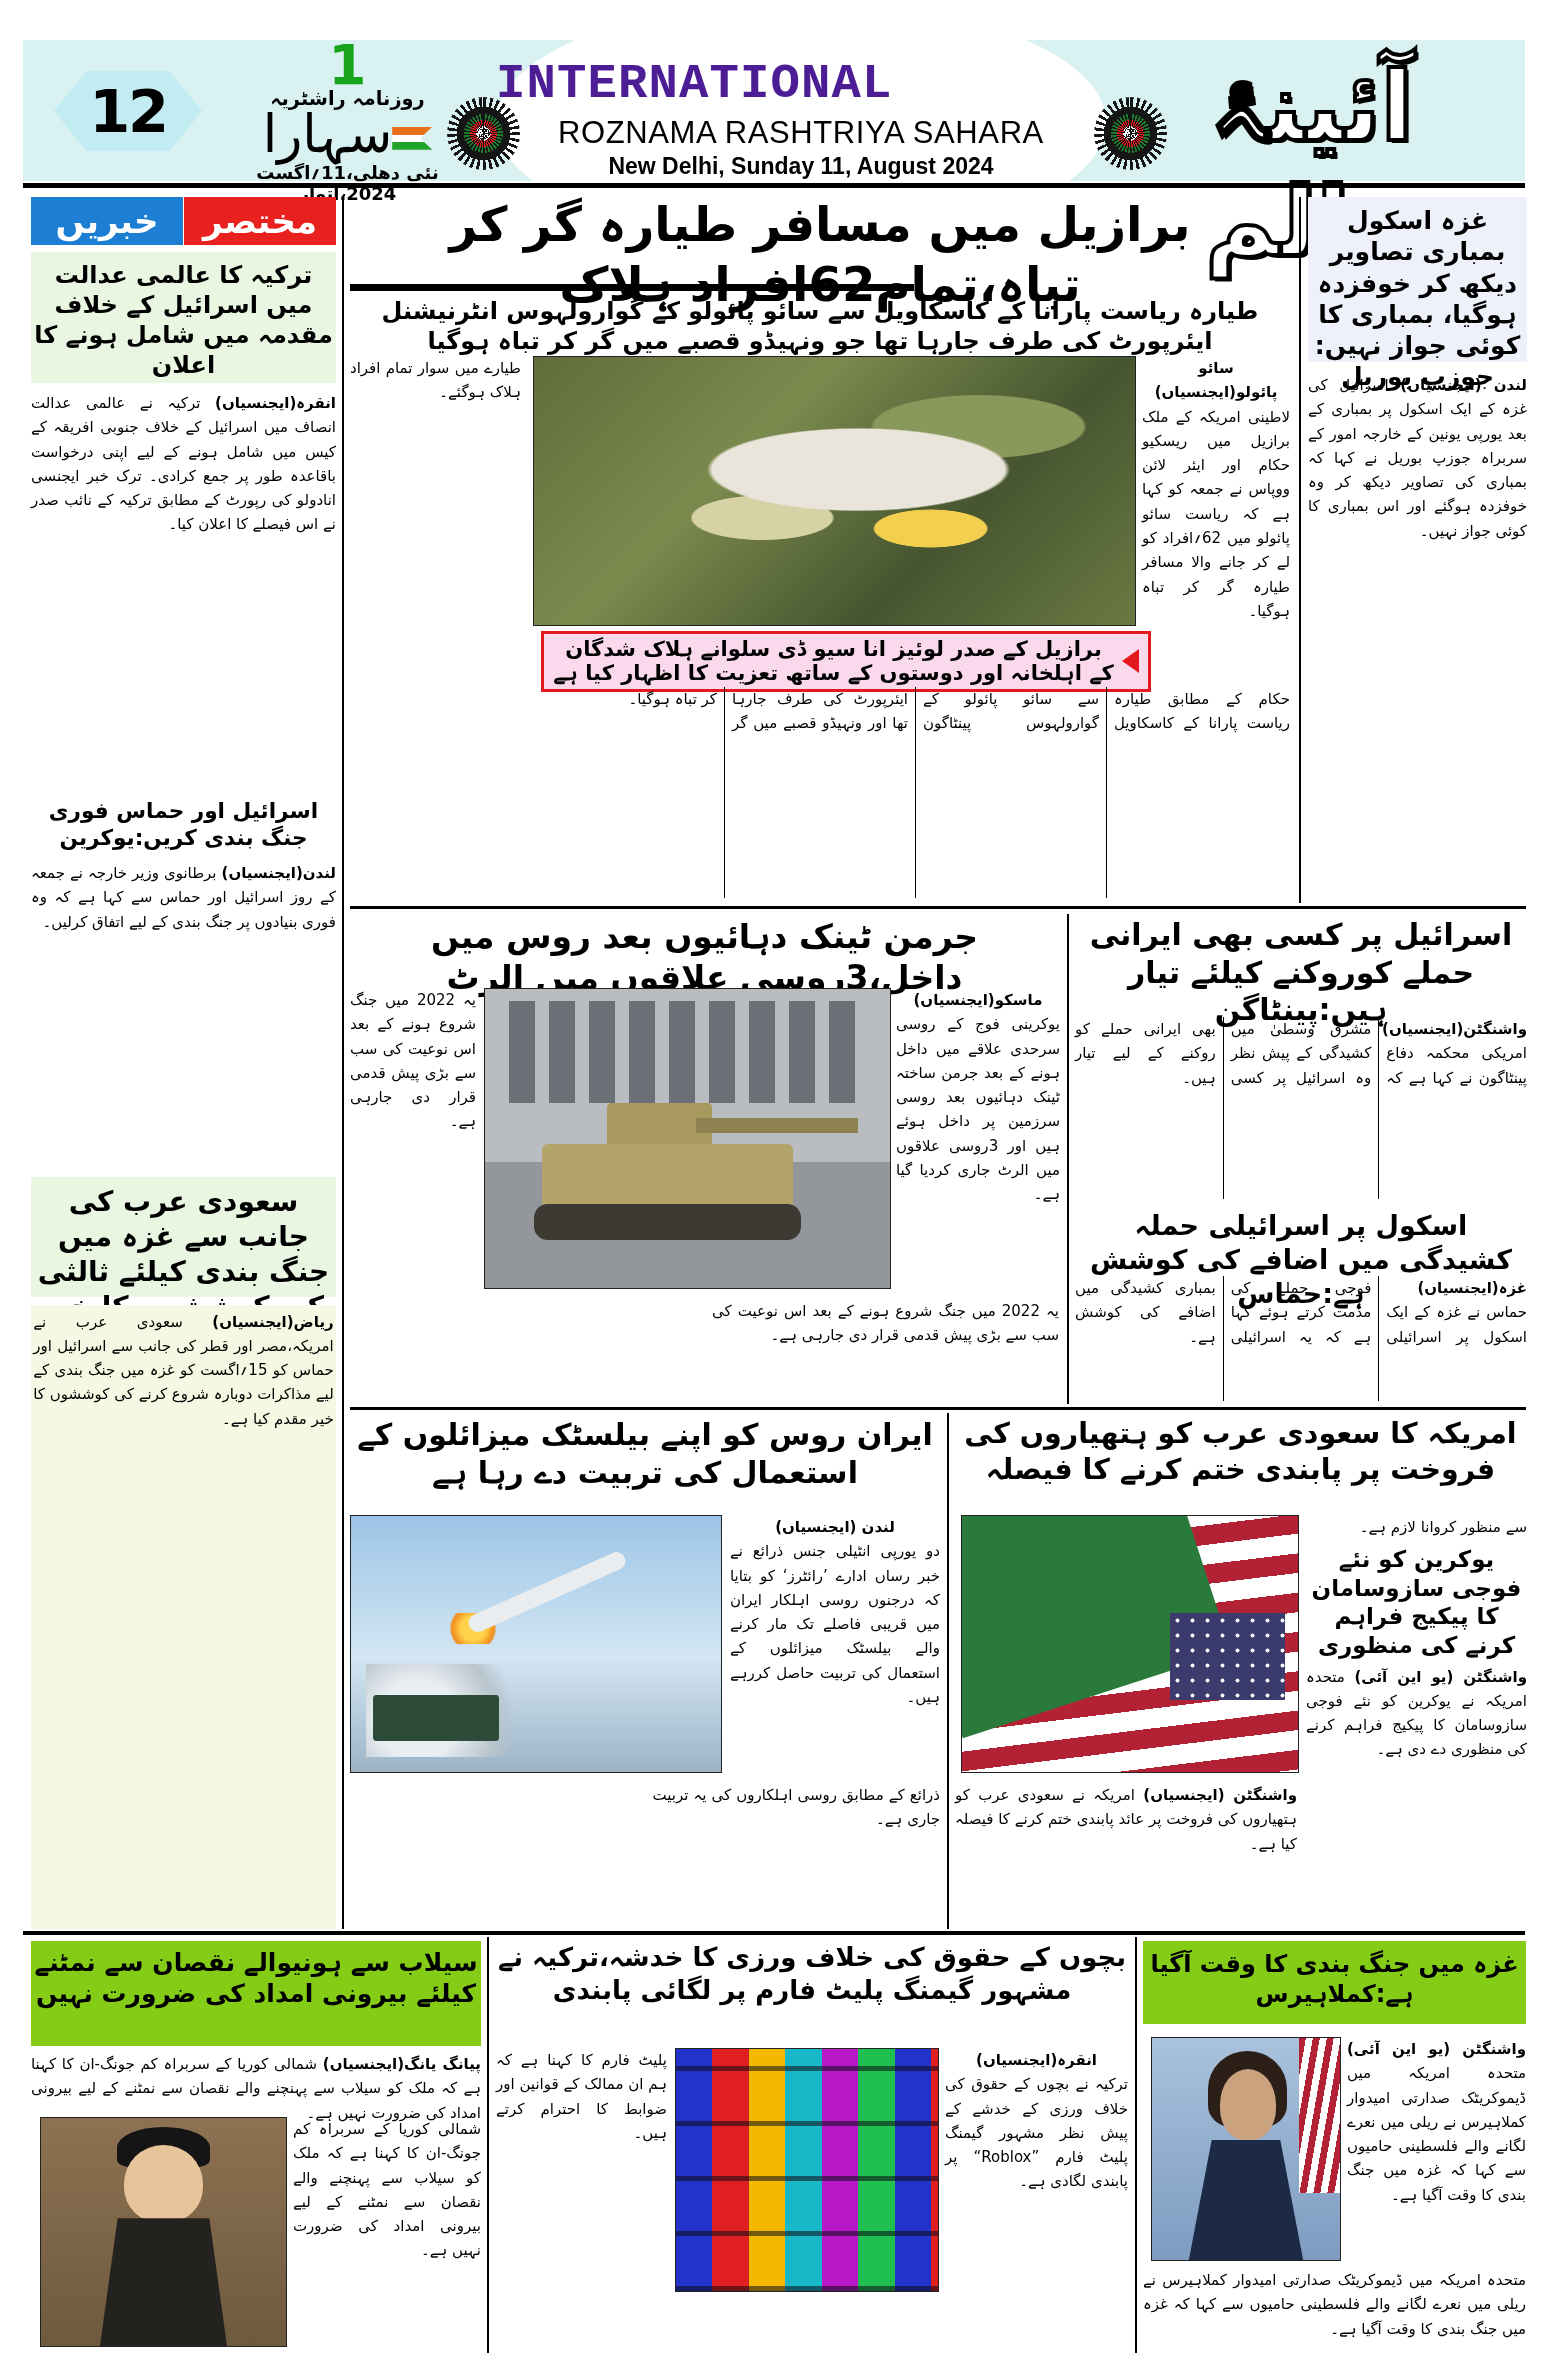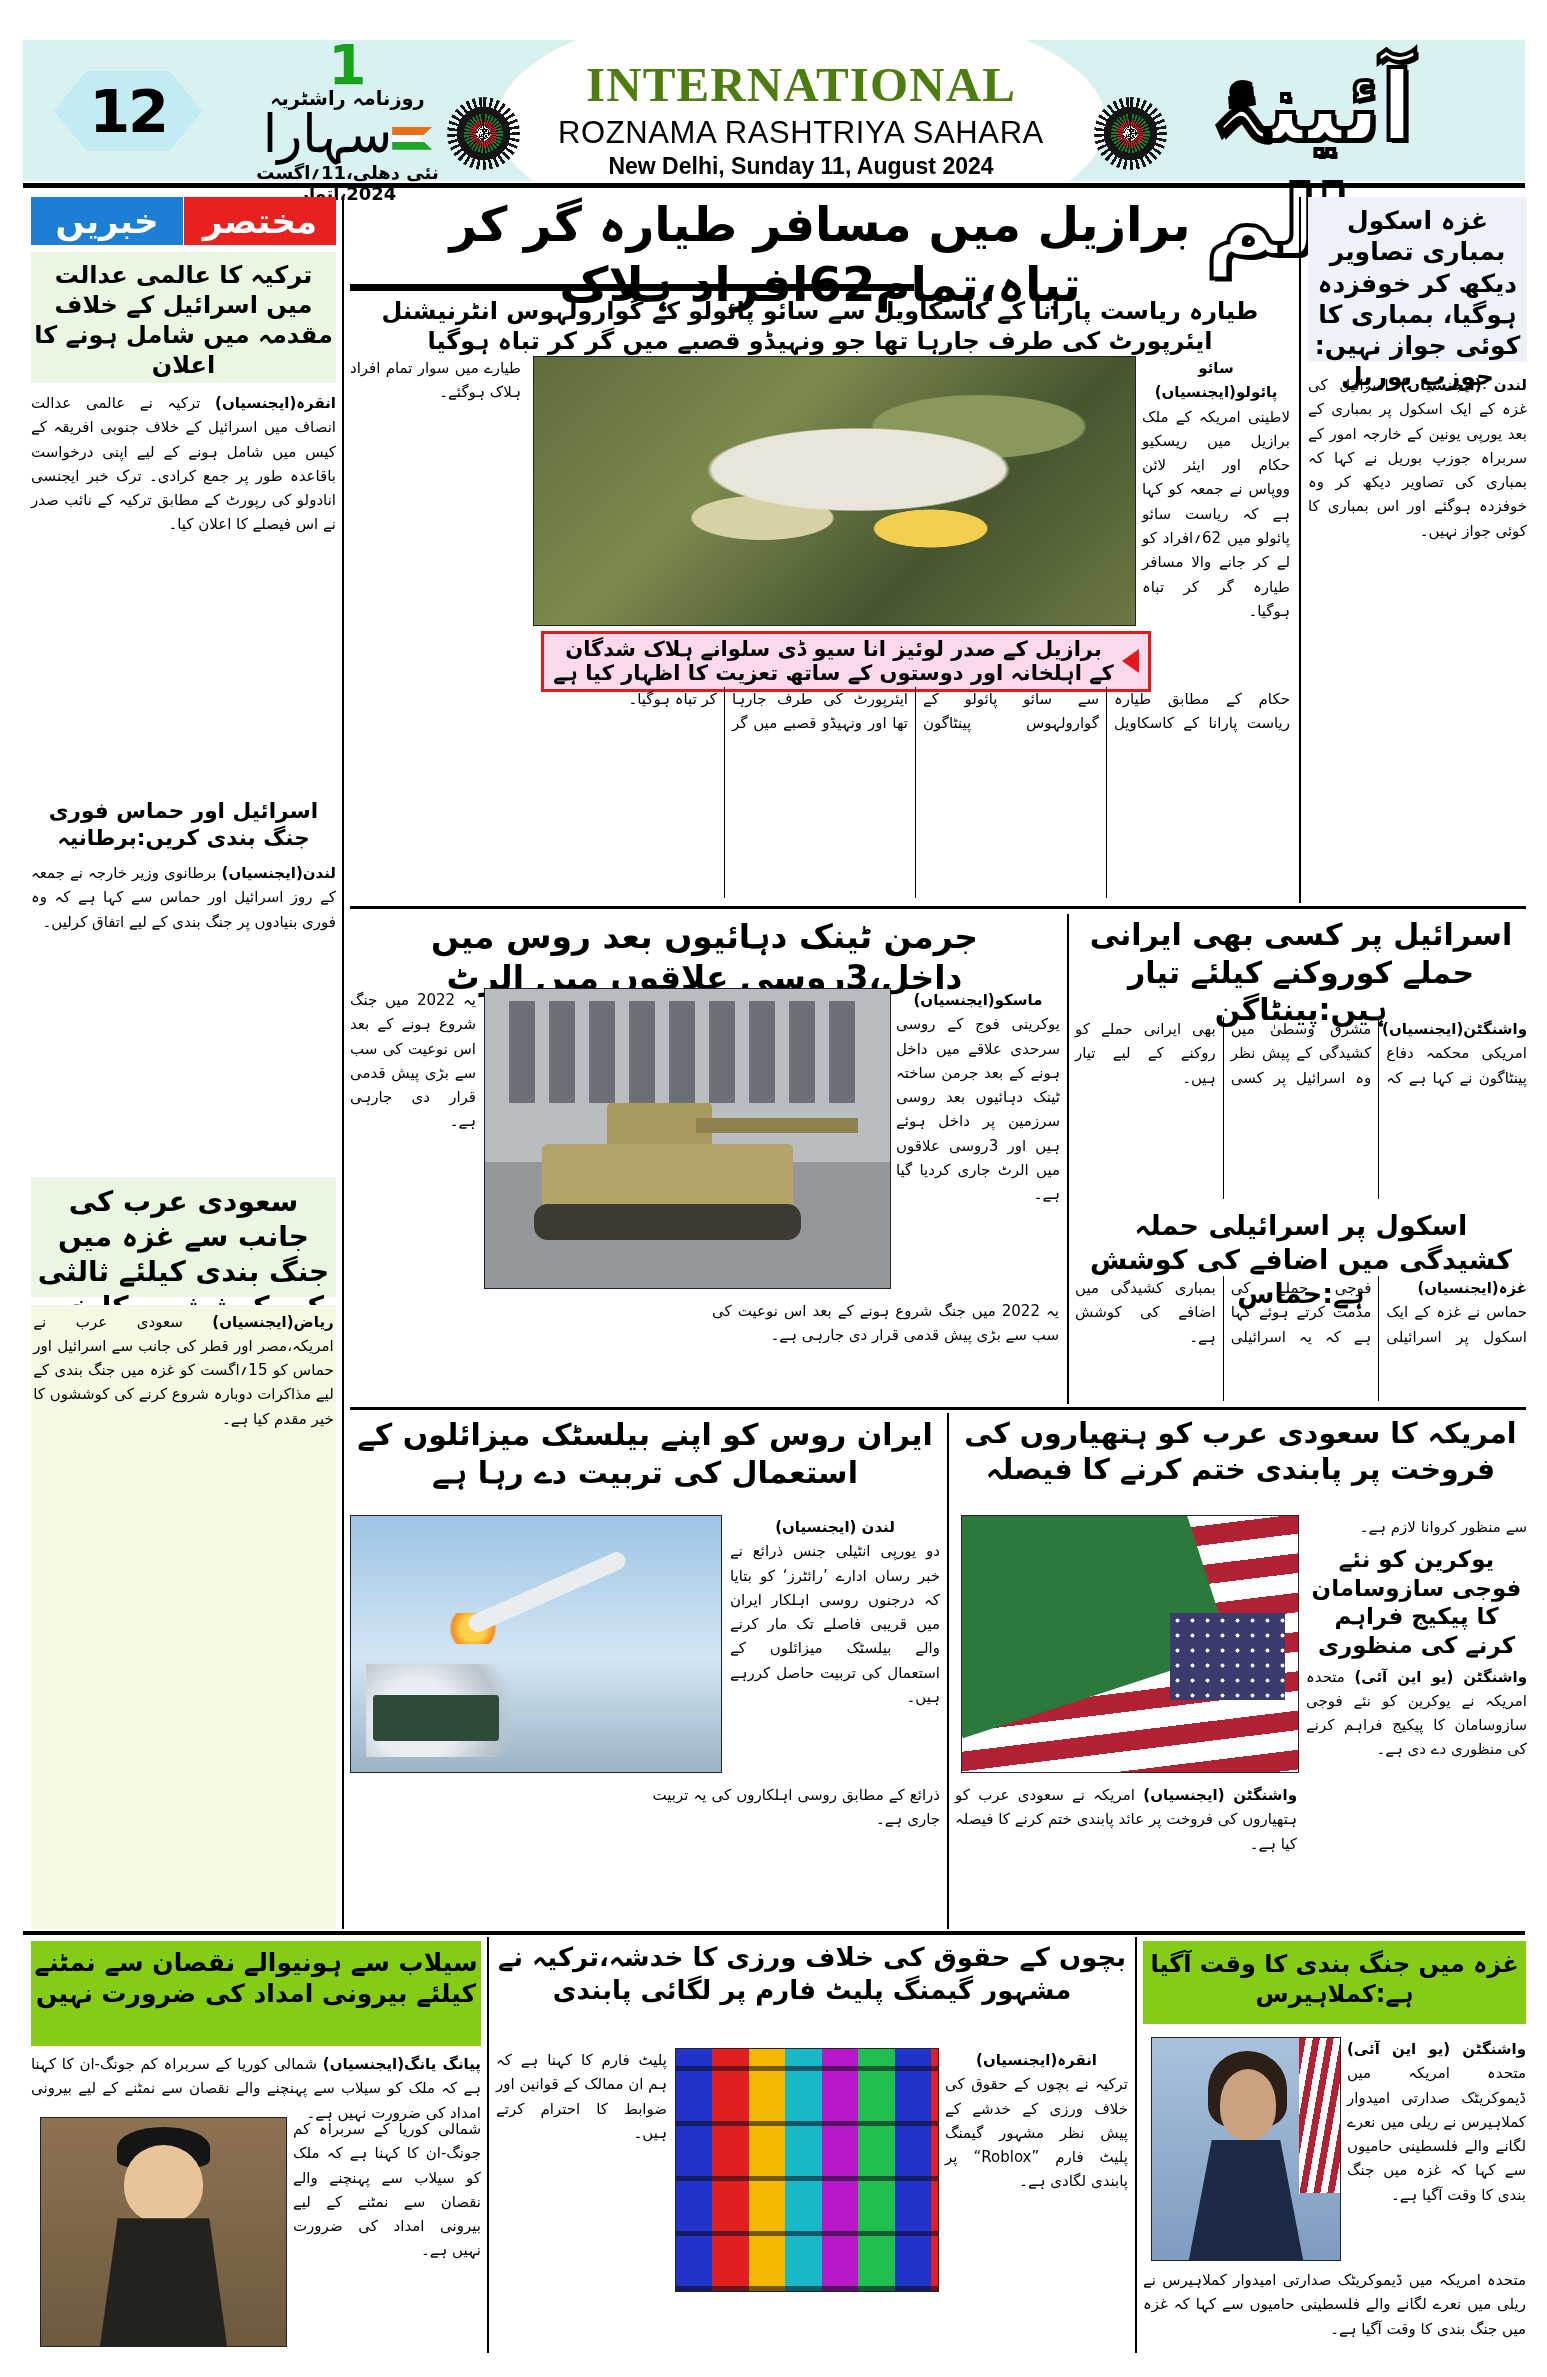--- a/index.html
+++ b/index.html
@@ -16,22 +16,22 @@
   .logo{position:absolute;left:188px;top:1.1px;width:273px;text-align:center;}
   .logo .one{color:#17a31b;font-size:55px;font-weight:bold;line-height:.9;}
   .logo .l1{font-size:19.4px;font-weight:bold;margin-top:-3.4px;}
   .logo .l2{font-size:52px;font-weight:normal;line-height:.95;letter-spacing:-1.1px;}
   .logo .dt{font-size:18px;font-weight:bold;margin-top:2.3px;}
   .tric{display:inline-block;width:40px;height:23px;vertical-align:middle;
         background:linear-gradient(#e8701a 0 33%,#fff 33% 66%,#20a52a 66% 100%);
         clip-path:polygon(0 0,100% 0,70% 50%,100% 100%,0 100%);}
   .arch{position:absolute;left:473px;top:-40px;width:610px;height:245px;background:#fff;
         border-radius:50%;}
-  .hdr-int{position:absolute;left:473px;top:16px;width:610px;text-align:center;color:#4d7c0f;
-           font-family:Liberation Serif, serif;font-weight:bold;font-size:49px;letter-spacing:1.1px;}
+  .hdr-int{position:absolute;left:473px;top:16px;width:610px;color:#4c1d95;
+           font-family:Liberation Mono, monospace;font-weight:bold;font-size:49px;letter-spacing:1.1px;}
   .hdr-paper{position:absolute;left:473px;top:75px;width:610px;text-align:center;
              font-family:"Liberation Sans",sans-serif;font-size:31px;letter-spacing:0.6px;}
   .hdr-date{position:absolute;left:473px;top:113px;width:610px;text-align:center;
             font-family:"Liberation Sans",sans-serif;font-weight:bold;font-size:23px;}
   .medal{position:absolute;width:73px;height:73px;border-radius:50%;
          background:
           repeating-conic-gradient(#151515 0deg 5deg,rgba(0,0,0,0) 5deg 11deg),
           radial-gradient(circle,#fff 0 14%,#e8191c 14% 26%,#1a7a2e 26% 38%,#151515 38% 52%,rgba(0,0,0,0) 52%);}
   .mast{position:absolute;right:31px;top:10.3px;width:365px;text-align:center;
         font-size:96px;font-weight:bold;color:#fff;line-height:1.2;
@@ -134,21 +134,21 @@
       </div>
     <div class="bbox u" style="left:0;width:152px;background:#1c7fd4;">
       <span>خبریں</span>
       </div>
 
     <div class="hl greenbg u abs" style="top:55px;width:305px;height:131px;font-size:24px;padding-top:8px;box-sizing:border-box;">ترکیہ کا عالمی عدالت میں اسرائیل کے خلاف مقدمہ میں شامل ہونے کا اعلان</div>
     <div class="body u abs" style="top:194px;width:305px;height:399px;">
       <span class="dl">انقرہ(ایجنسیاں)</span> <span>ترکیہ نے عالمی عدالت انصاف میں اسرائیل کے خلاف جنوبی افریقہ کے کیس میں شامل ہونے کے لیے اپنی درخواست باقاعدہ طور پر جمع کرادی۔ ترک خبر ایجنسی انادولو کی رپورٹ کے مطابق ترکیہ کے نائب صدر نے اس فیصلے کا اعلان کیا۔</span>
     </div>
 
-    <div class="hl u abs" style="top:601px;width:305px;height:57px;font-size:21.6px;">اسرائیل اور حماس فوری جنگ بندی کریں:برطانیہ</div>
+    <div class="hl u abs" style="top:601px;width:305px;height:57px;font-size:21.6px;">اسرائیل اور حماس فوری جنگ بندی کریں:یوکرین</div>
     <div class="body u abs" style="top:664px;width:305px;height:308px;">
       <span class="dl">لندن(ایجنسیاں)</span> <span>برطانوی وزیر خارجہ نے جمعہ کے روز اسرائیل اور حماس سے کہا ہے کہ وہ فوری بنیادوں پر جنگ بندی کے لیے اتفاق کرلیں۔</span>
     </div>
 
     <div class="hl greenbg u abs" style="top:980px;width:305px;height:120px;font-size:28px;padding-top:6.8px;box-sizing:border-box;">سعودی عرب کی جانب سے غزہ میں جنگ بندی کیلئے ثالثی کی کوششوں کا خیر مقدم</div>
     <div class="body yelbg u abs" style="top:1108px;width:305px;height:624px;box-sizing:border-box;padding:4.6px 2.3px;">
       <span class="dl">ریاض(ایجنسیاں)</span> <span>سعودی عرب نے امریکہ،مصر اور قطر کی جانب سے اسرائیل اور حماس کو 15؍اگست کو غزہ میں جنگ بندی کے لیے مذاکرات دوبارہ شروع کرنے کی کوششوں کا خیر مقدم کیا ہے۔</span>
     </div>
   </div>
   <div class="ruleV" style="left:342px;top:197px;height:1732px;"></div>

